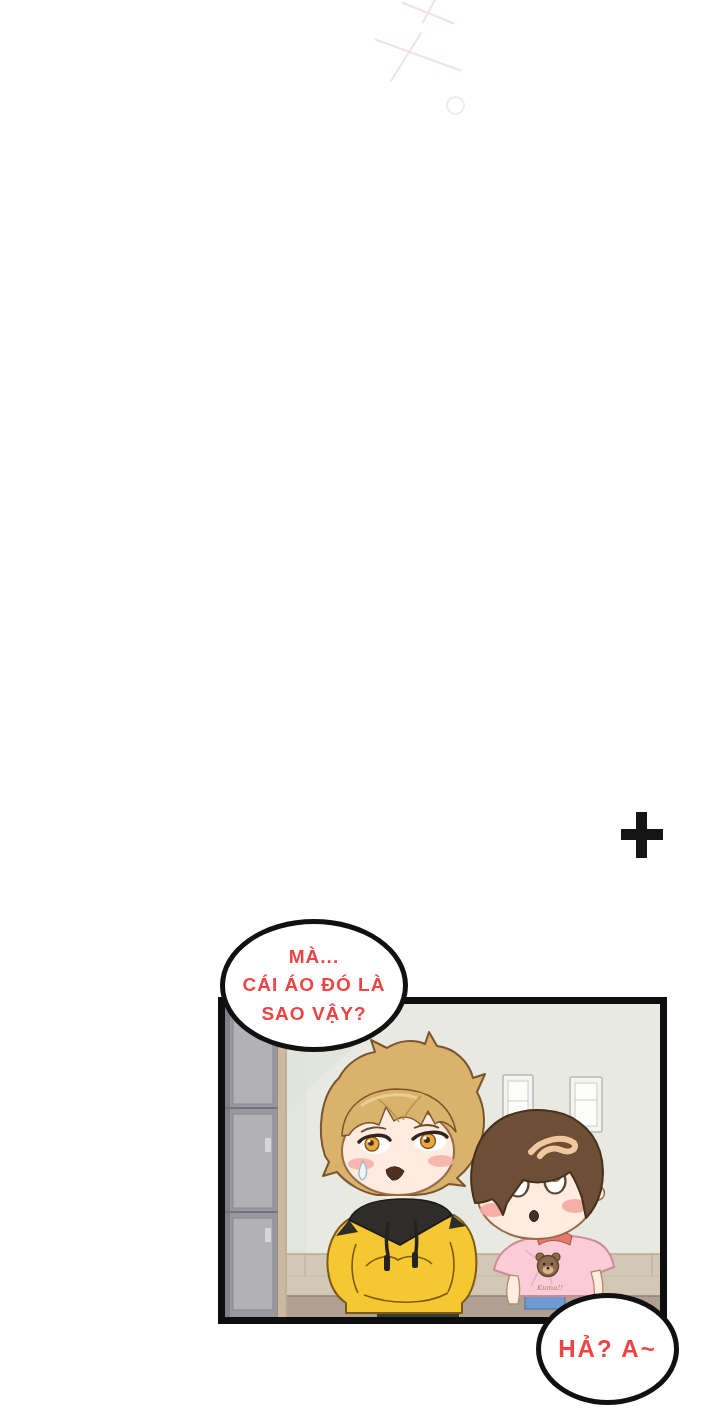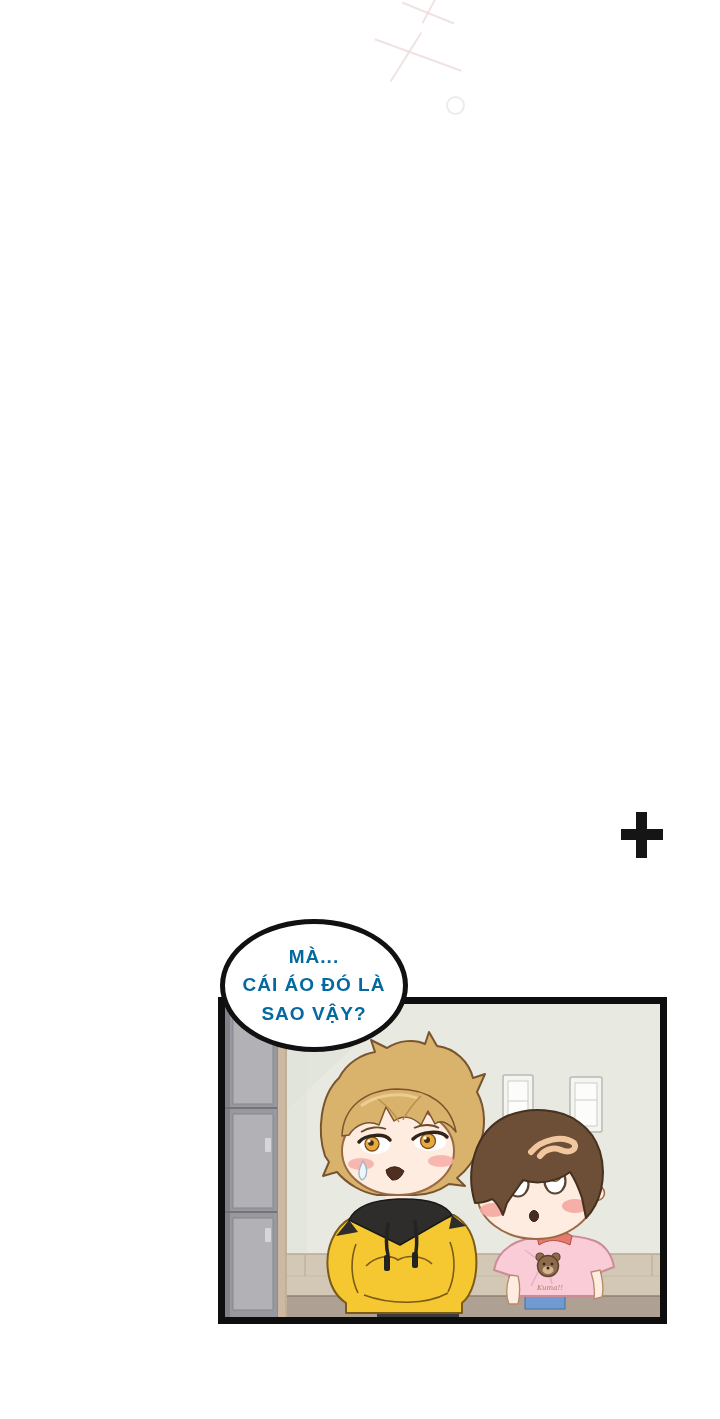--- a/index.html
+++ b/index.html
@@ -21,21 +21,21 @@
   
   .panel{position:absolute;left:218px;top:997px;width:449px;height:327px;
          border:7px solid #0e0e0e;box-sizing:border-box;background:#e8eae2;z-index:1;}
   .panel svg{display:block;width:100%;height:100%;}
   
   .bubble{position:absolute;background:#ffffff;border:5px solid #111111;border-radius:50%;
           box-sizing:border-box;display:flex;flex-direction:column;align-items:center;
           justify-content:center;text-align:center;z-index:3;}
   .b1{left:220px;top:919px;width:188px;height:133px;}
   .b2{left:536px;top:1293px;width:143px;height:112px;}
-  .btxt{font-weight:700;font-size:19px;letter-spacing:1px;line-height:1.5;color:#0369a1;
+  .btxt{font-weight:700;font-size:19px;letter-spacing:1px;line-height:1.5;color:#ef4444;
         white-space:nowrap;text-align:center;}
   .b2 .btxt{font-size:24px;letter-spacing:2px;}
 </style>
 </head>
 <body>
 
 <div class="stage">
 
   <div>
     <div class="sp sp1"></div>
@@ -181,14 +181,17 @@
 
     </svg>
   </div>
 
   <div class="bubble b1">
     <div class="btxt">MÀ...</div>
     <div class="btxt">CÁI ÁO ĐÓ LÀ</div>
     <div class="btxt">SAO VẬY?</div>
   </div>
 
+  <div class="bubble b2">
+    <div class="btxt">HẢ? A~</div>
+  </div>
 
 </div>
 
 </body></html>

